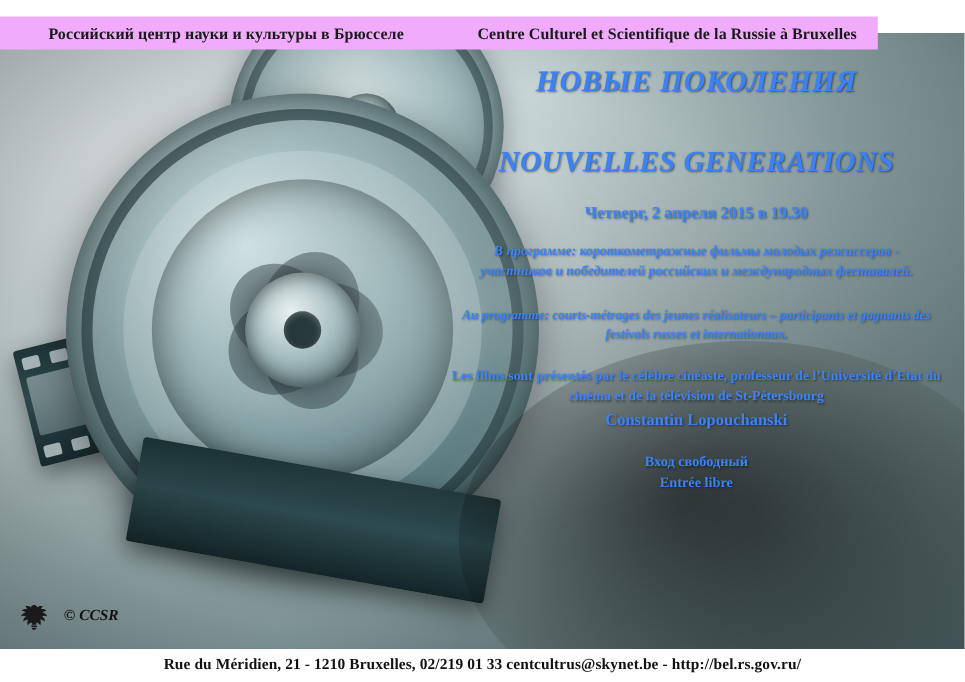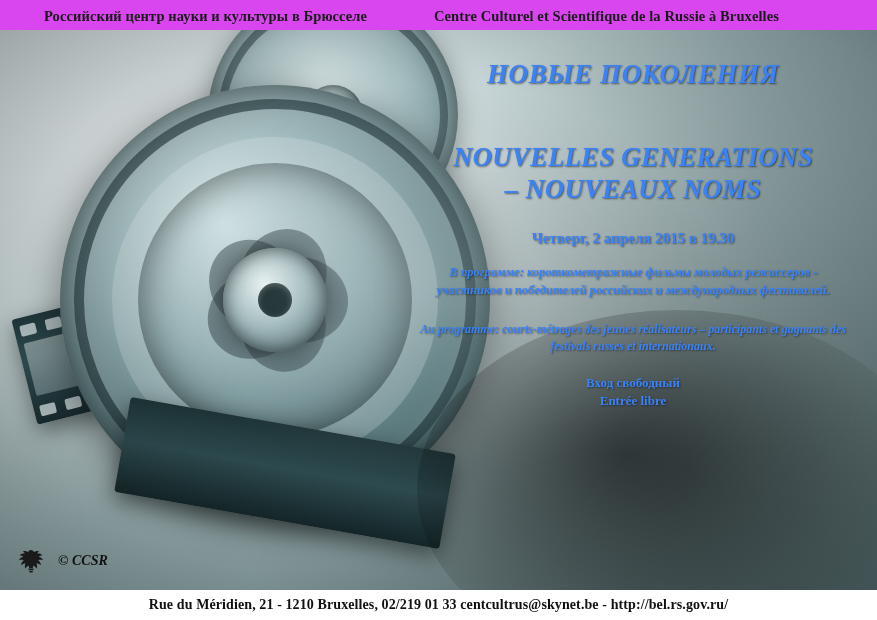--- a/index.html
+++ b/index.html
@@ -14,28 +14,28 @@
     position: relative;
     width: 877px;
     height: 620px;
     overflow: hidden;
     background: #ffffff;
   }
 
   
   .header {
     position: absolute;
-    top: 0;
+    top: 15px;
     left: 0;
-    width: 877px;
+    width: 798px;
     height: 30px;
     z-index: 40;
     display: flex;
     align-items: center;
-    background: #d946ef;
+    background: #f0abfc;
   }
   .header .ru {
     position: absolute;
     left: 44px;
     top: 8px;
     font-size: 14.5px;
     font-weight: bold;
     color: #1a1a1a;
     letter-spacing: 0.1px;
   }
@@ -254,21 +254,21 @@
     font-weight: bold;
     text-shadow: 1px 1px 2px rgba(0,0,0,0.55);
     line-height: 1.22;
   }
   .title-ru {
     margin-top: 28px;
     font-size: 27px;
     letter-spacing: 0.6px;
   }
   .title-fr {
-    margin-top: 50px;
+    margin-top: 39px;
     font-size: 26.5px;
     letter-spacing: 0.4px;
   }
   .title-line2 { display: block; }
   .date {
     margin-top: 24px;
     font-size: 15px;
     font-weight: bold;
     text-shadow: 1px 1px 2px rgba(0,0,0,0.5);
   }
@@ -459,30 +459,33 @@
     <div class="vignette"></div>
   </div>
 
   <div class="content">
     <div class="title-ru">
       <span>НОВЫЕ ПОКОЛЕНИЯ</span>
     </div>
 
     <div class="title-fr">
       <span>NOUVELLES GENERATIONS</span>
-      <span class="title-line2">– NOUVEAUX NOMS</span>
     </div>
 
     <div class="date">Четверг, 2 апреля 2015 в 19.30</div>
 
     <div class="prog-ru">В программе:  короткометражные фильмы молодых режиссеров - участников и победителей российских и международных фестивалей.</div>
 
 
     <div class="prog-fr">Au programme: courts-métrages des jeunes réalisateurs – participants et gagnants des festivals russes et internationaux.</div>
 
+    <div class="presenter-fr">
+      <span>Les films sont présentés par  le célèbre cinéaste, professeur  de l’Université d’Etat du cinéma et de la télévision de St-Pétersbourg</span>
+      <span class="name">Constantin Lopouchanski</span>
+    </div>
 
     <div class="free">
       <div>Вход свободный</div>
       <div>Entrée libre</div>
     </div>
   </div>
 
   <div class="credit">
     <span class="crest">
       <svg viewBox="0 0 34 34" width="34" height="34" aria-hidden="true">

